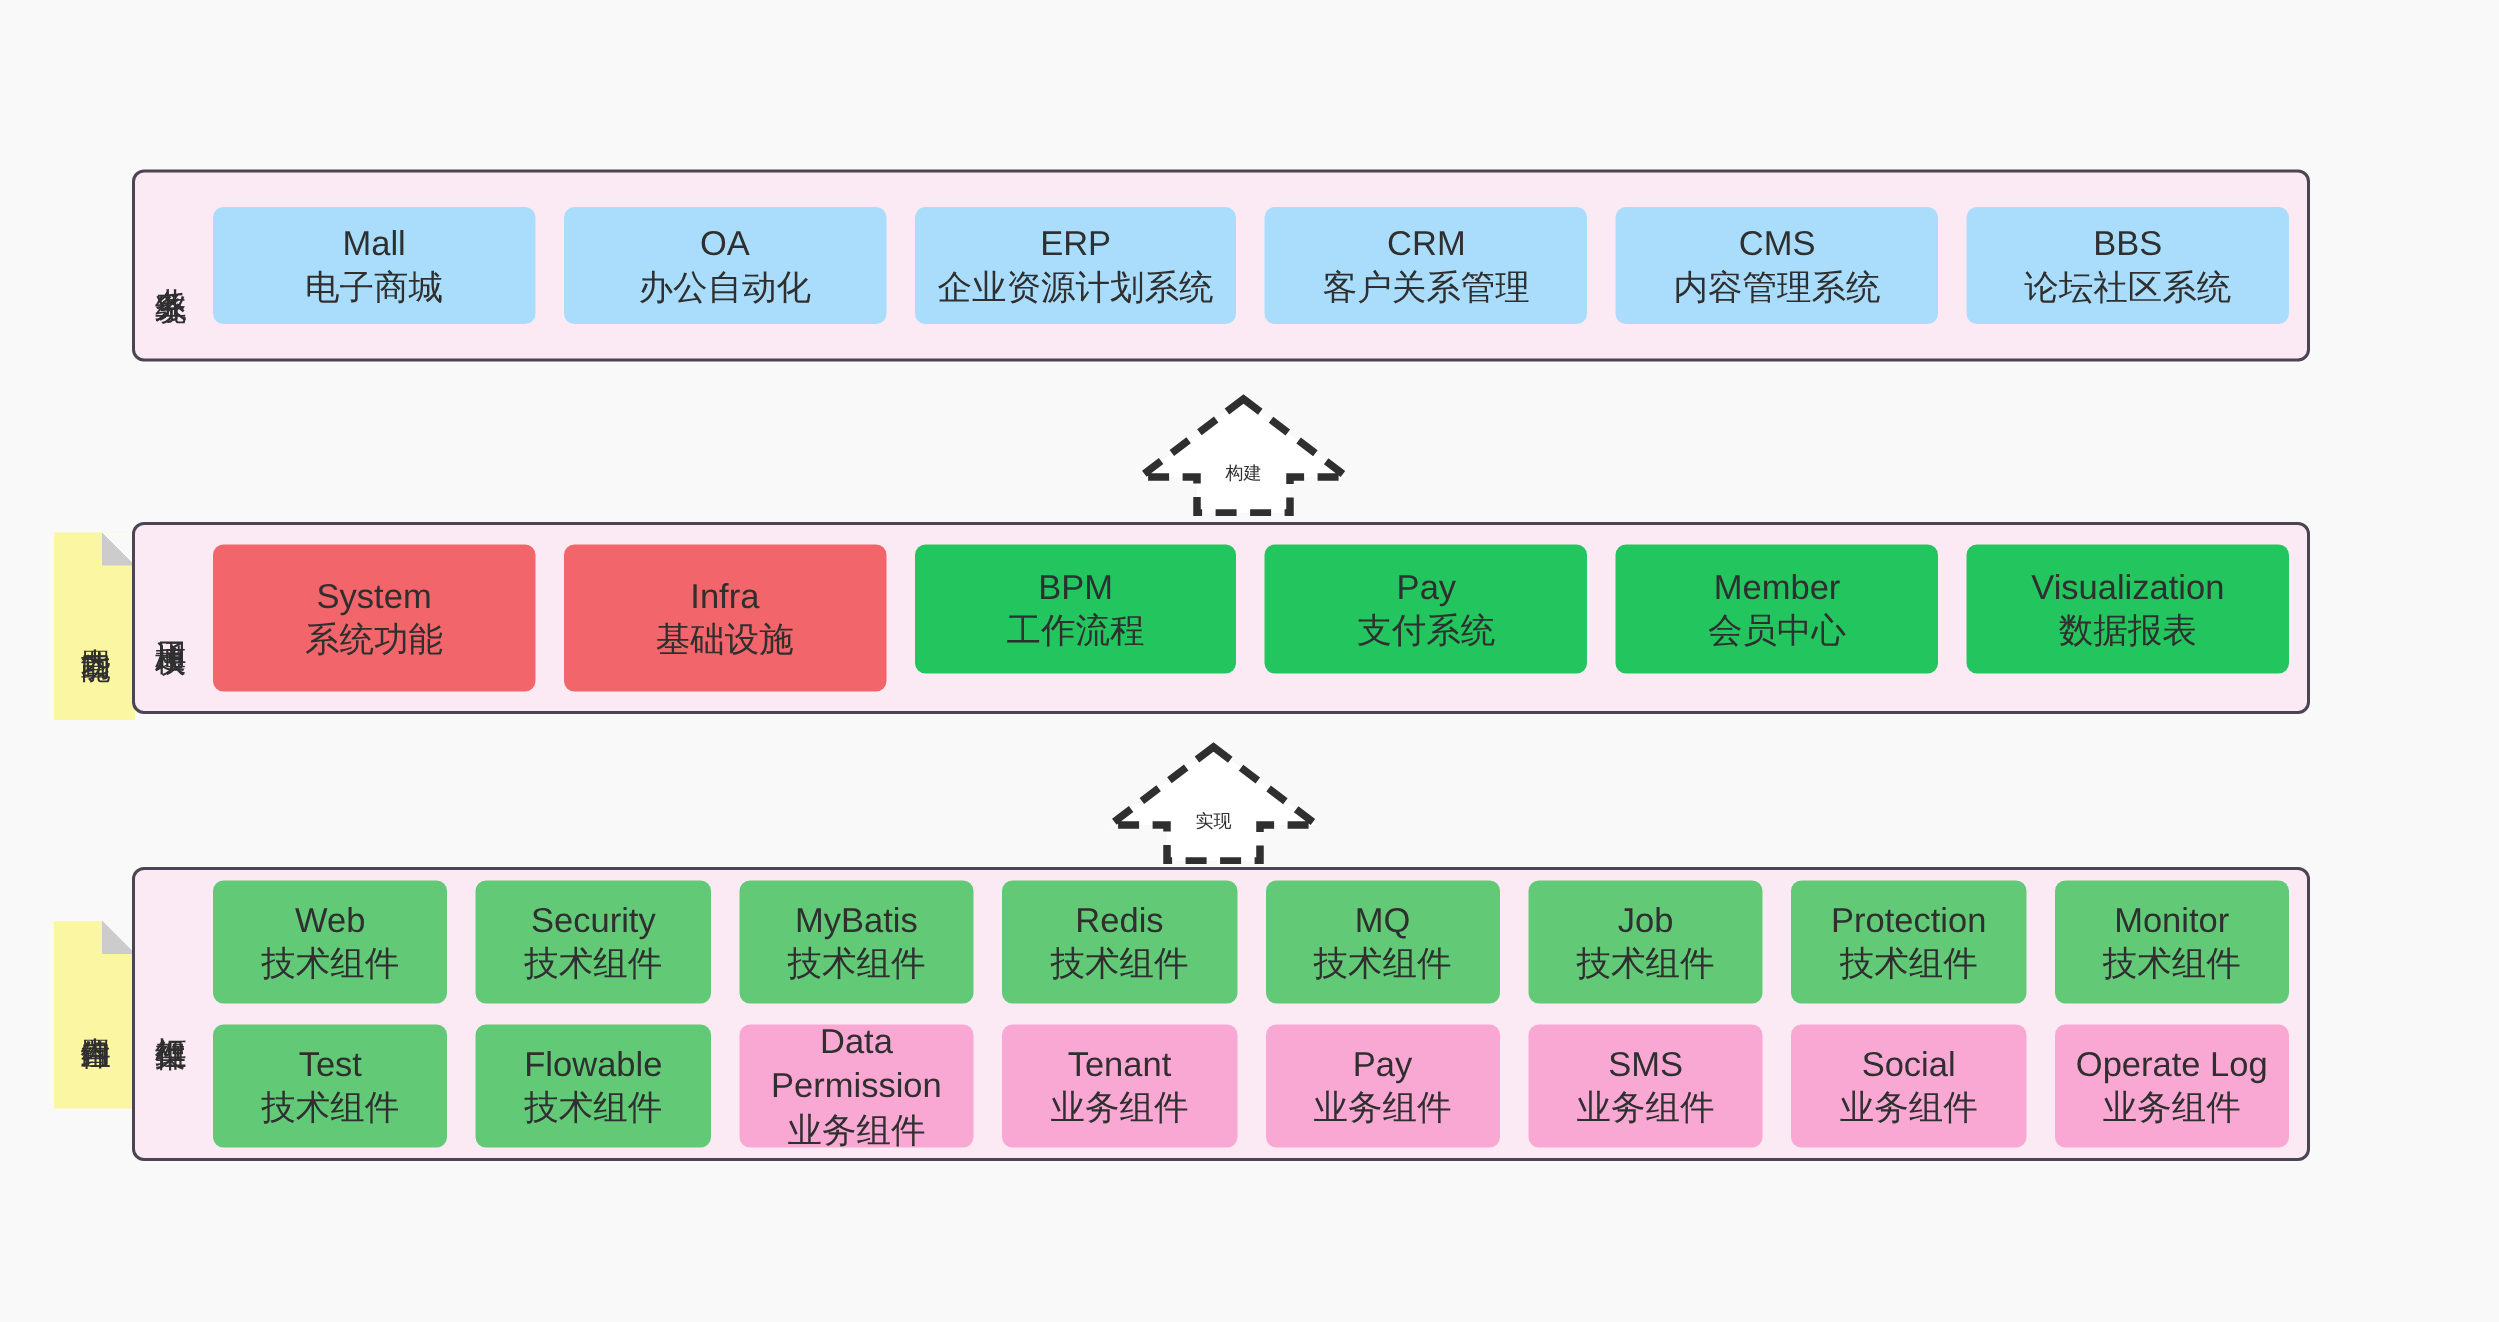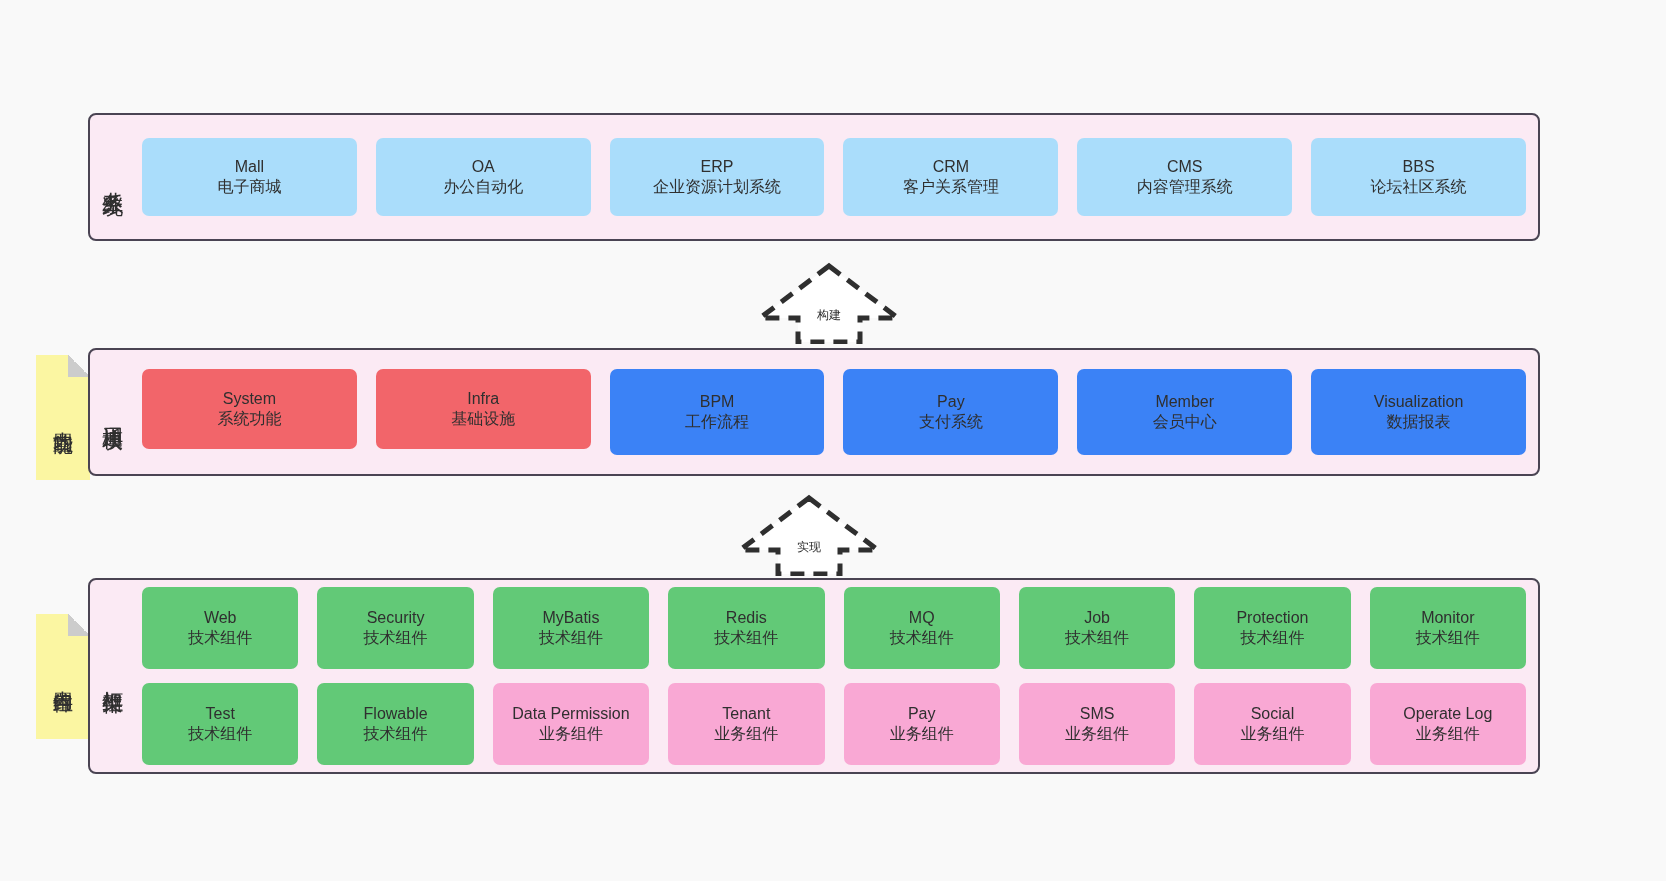--- a/index.html
+++ b/index.html
@@ -67,32 +67,32 @@
 
   
   .box {
     flex: 1 1 0;
     border-radius: 7px;
     display: flex;
     flex-direction: column;
     align-items: center;
     justify-content: center;
     text-align: center;
-    font-size: 16px;
+    font-size: 23px;
     line-height: 1.28;
     color: #2f2f2f;
     box-sizing: border-box;
     padding: 4px 6px;
   }
   .box .t1 { display: block; }
   .box .t2 { display: block; }
 
   .box-biz      { background: #aaddfb; height: 78px; }
-  .box-core     { background: #f2656a; height: 80px; }
-  .box-core-lt  { background: #3b82f6; height: 86px; }
+  .box-core     { background: #f2656a; height: 98px; }
+  .box-core-lt  { background: #22c55e; height: 86px; }
   .box-tech     { background: #62c977; height: 82px; }
   .box-tech-lt  { background: #f9a8d4; height: 82px; }
 
   
   .note {
     position: absolute;
     background: #fbf6a2;
     box-sizing: border-box;
     display: flex;
     align-items: center;

